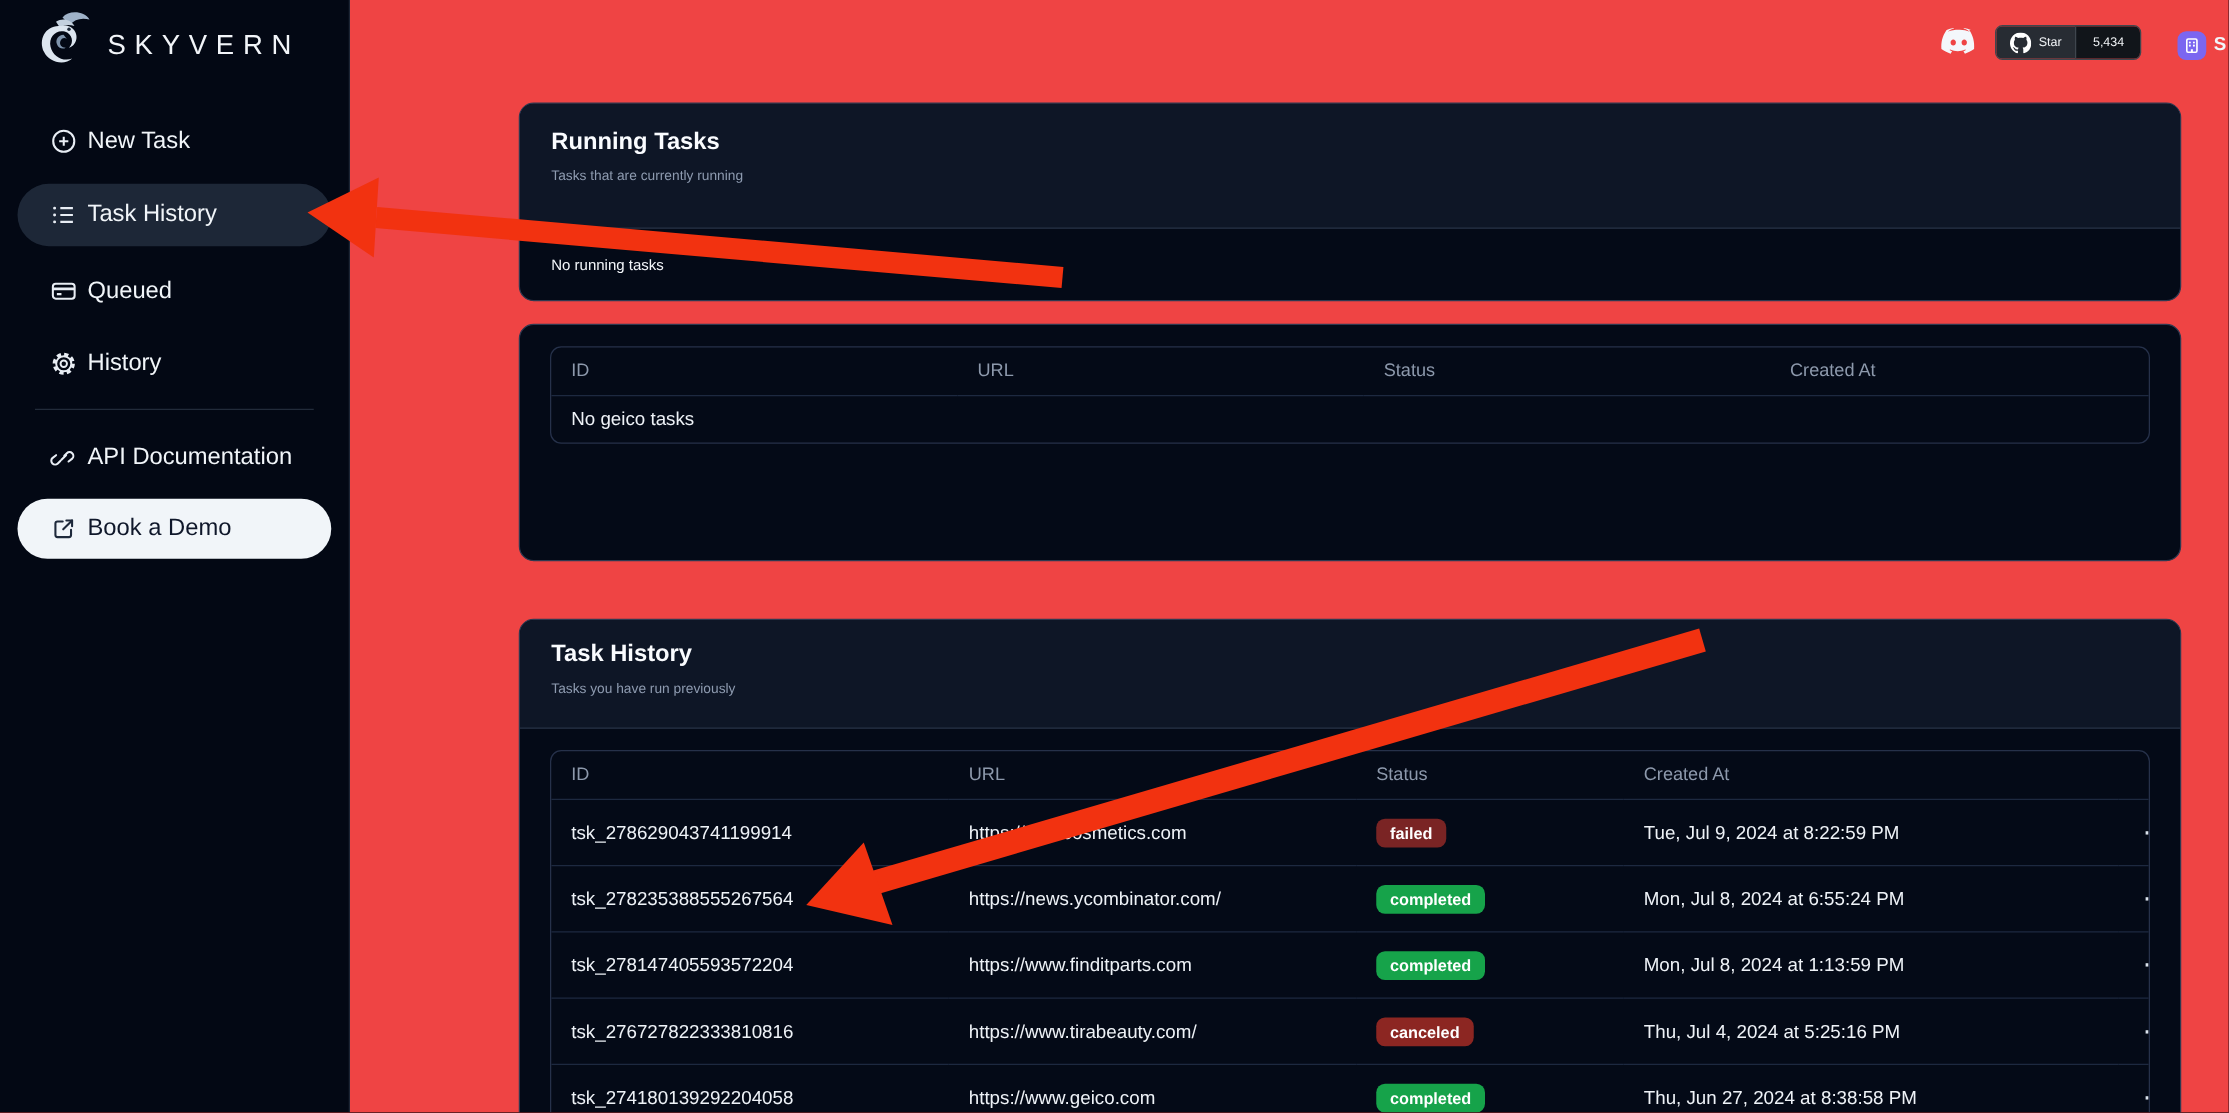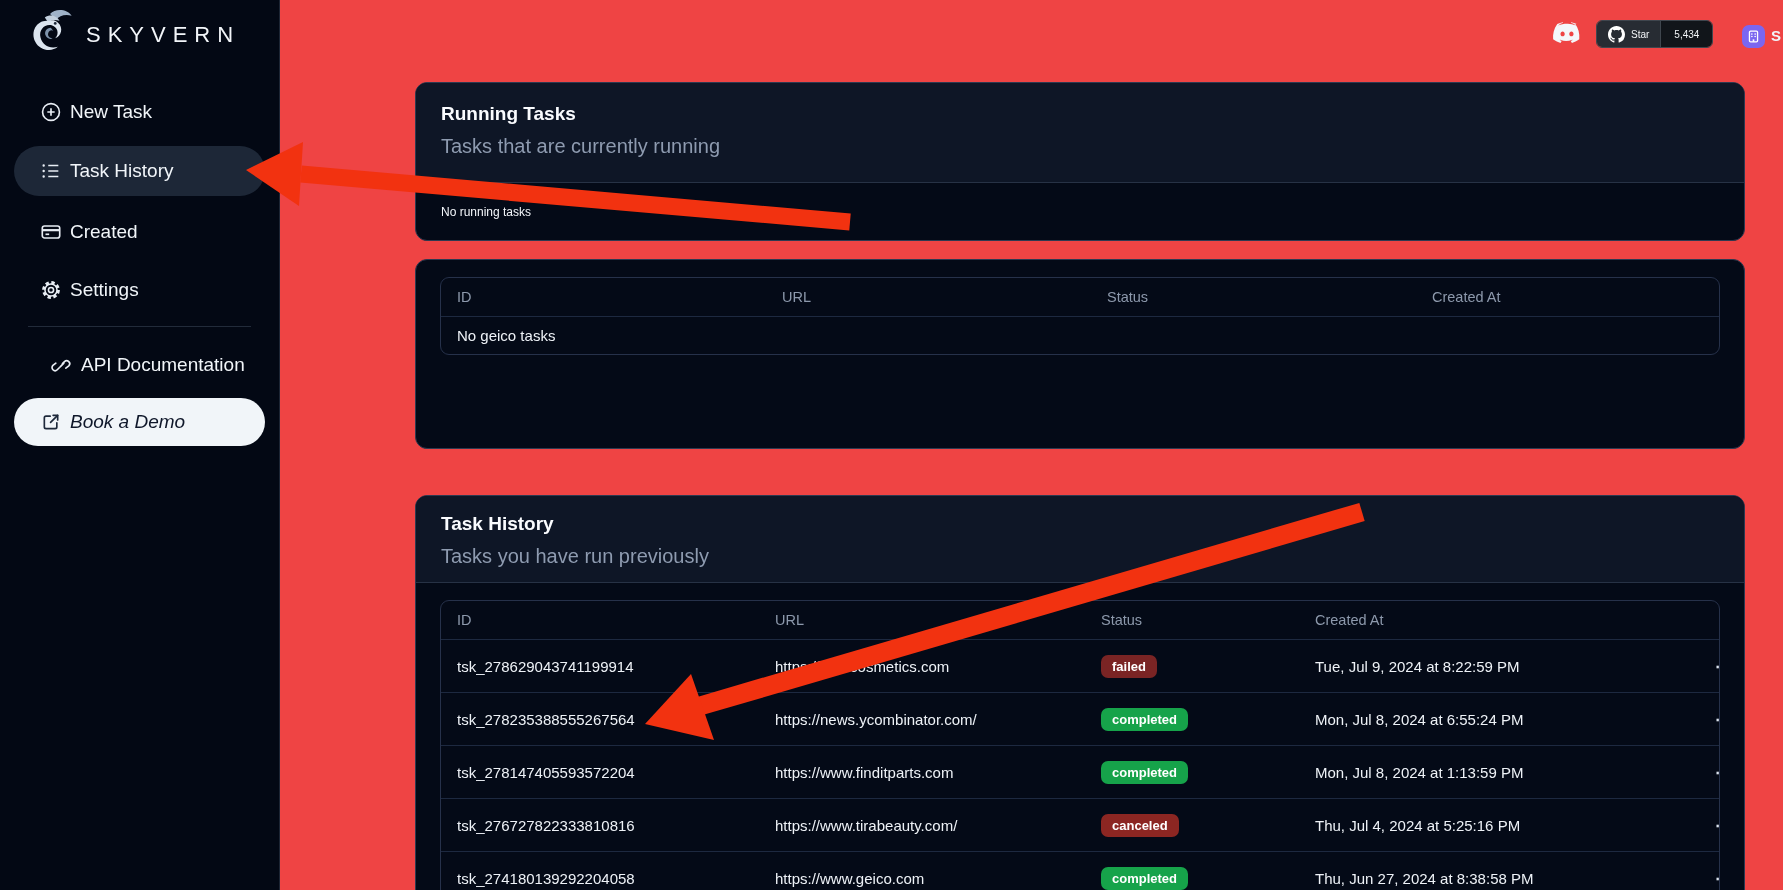--- a/index.html
+++ b/index.html
@@ -12,39 +12,39 @@
   .logo-row{display:flex;align-items:center;gap:10px;padding:8px 0 0 24px;}
   .logo-text{font-size:22px;letter-spacing:7px;font-weight:500;color:#f2f5f9;}
   nav{margin-top:28px;}
   .nav-item{display:flex;align-items:center;gap:8px;height:44px;padding-left:40px;
             font-size:19px;color:#f1f5f9;cursor:pointer;}
   .nav-item .nicon{width:22px;height:22px;display:flex;align-items:center;justify-content:center;flex:0 0 22px;}
   .nav-pill{margin:12px 14px 0 14px;height:50px;padding-left:26px;border-radius:26px;background:#1d2737;}
   .nav-plain{margin-top:14px;}
   .side-divider{height:1px;background:#222b3a;margin:14px 28px 0 28px;}
   .nav-light{margin:11px 14px 0 14px;height:48px;padding-left:26px;border-radius:26px;
-             background:#f1f5f9;color:#0f172a;font-weight:500;font-style:italic;}
+             background:#f1f5f9;color:#0f172a;font-weight:500;}
 
   
   .discord-btn{position:absolute;left:1551px;top:21px;width:32px;height:28px;cursor:pointer;}
   .gh-btn{position:absolute;left:1596px;top:20px;height:28px;display:flex;align-items:stretch;
           border:1px solid #3f464e;border-radius:6px;overflow:hidden;cursor:pointer;
           font-size:10px;font-weight:400;color:#f0f3f6;box-sizing:border-box;}
   .gh-left{display:flex;align-items:center;gap:6px;padding:0 11px;background:#272c33;}
   .gh-count{display:flex;align-items:center;padding:0 13px;background:#11151a;border-left:1px solid #3f464e;}
   .avatar{position:absolute;left:1742px;top:25px;width:23px;height:23px;border-radius:7px;
           background:#7b66f0;display:flex;align-items:center;justify-content:center;cursor:pointer;}
   .org-name{position:absolute;left:1771px;top:27px;font-size:15px;font-weight:700;color:#f1f5f9;white-space:nowrap;}
 
   
   .card{position:absolute;left:415px;width:1330px;box-sizing:border-box;
         border:1px solid #2e3950;border-radius:12px;background:#040a17;overflow:hidden;}
   .card-header{background:#0e1626;border-bottom:1px solid #273245;box-sizing:border-box;padding:20px 25px 0 25px;}
   .card-title{font-size:19px;font-weight:700;color:#fafcff;}
-  .card-sub{margin-top:10px;font-size:20px;color:#8e9bb0;}
+  .card-sub{margin-top:10px;font-size:11px;color:#8e9bb0;}
   #card-running{top:82px;height:159px;}
   #card-running .card-header{height:100px;}
   .empty-line{padding:0 25px;height:58px;display:flex;align-items:center;font-size:12px;color:#f4f7fb;}
   #card-queued{top:259px;height:190px;}
   #card-queued .card-header{height:89px;padding-top:18px;}
   #card-history{top:495px;height:420px;}
   #card-history .card-header{height:87px;padding-top:17px;}
   .table-wrap{margin:17px 24px 0 24px;border:1px solid #26314a;border-radius:9px;overflow:hidden;}
   table{width:100%;border-collapse:collapse;table-layout:fixed;}
   th{height:38px;text-align:left;font-weight:400;font-size:14.5px;color:#8d99ac;padding:0 0 0 16px;}
@@ -103,37 +103,37 @@
       </div>
 
       <div class="nav-item nav-plain">
         <span class="nicon">
           <svg width="22" height="22" viewBox="0 0 24 24" fill="none" stroke="#e8edf4" stroke-width="1.8">
             <rect x="2.5" y="5.5" width="19" height="13" rx="2.5"></rect>
               <path d="M2.5 10h19" stroke-width="2.4"></path>
               <path d="M6 14.5h4"></path>
           </svg>
         </span>
-        <span>Created</span>
+        <span>Queued</span>
       </div>
 
       <div class="nav-item nav-plain">
         <span class="nicon">
           <svg width="22" height="22" viewBox="0 0 24 24" fill="none" stroke="#e8edf4">
             <circle cx="12" cy="12" r="8" stroke-width="3.4" stroke-dasharray="3.6 2.7"></circle>
             <circle cx="12" cy="12" r="6.6" stroke-width="1.7"></circle>
             <circle cx="12" cy="12" r="2.8" stroke-width="1.7"></circle>
           </svg>
         </span>
-        <span>Settings</span>
+        <span>History</span>
       </div>
 
       <div class="side-divider"></div>
 
-      <div class="nav-item" style="margin-top:16px;margin-left:11px;">
+      <div class="nav-item" style="margin-top:16px;">
         <span class="nicon">
           <svg width="22" height="22" viewBox="0 0 24 24" fill="none" stroke="#e8edf4" stroke-width="1.8" stroke-linecap="round">
             <path d="M10 14 L14 10"></path>
             <path d="M9 15l-2.2 2.2a3.3 3.3 0 0 1-4.7-4.7L5.3 10"></path>
             <path d="M15 9l2.2-2.2a3.3 3.3 0 0 1 4.7 4.7L18.7 14" transform="translate(-2.5,1.5)"></path>
           </svg>
         </span>
         <span>API Documentation</span>
       </div>
 

